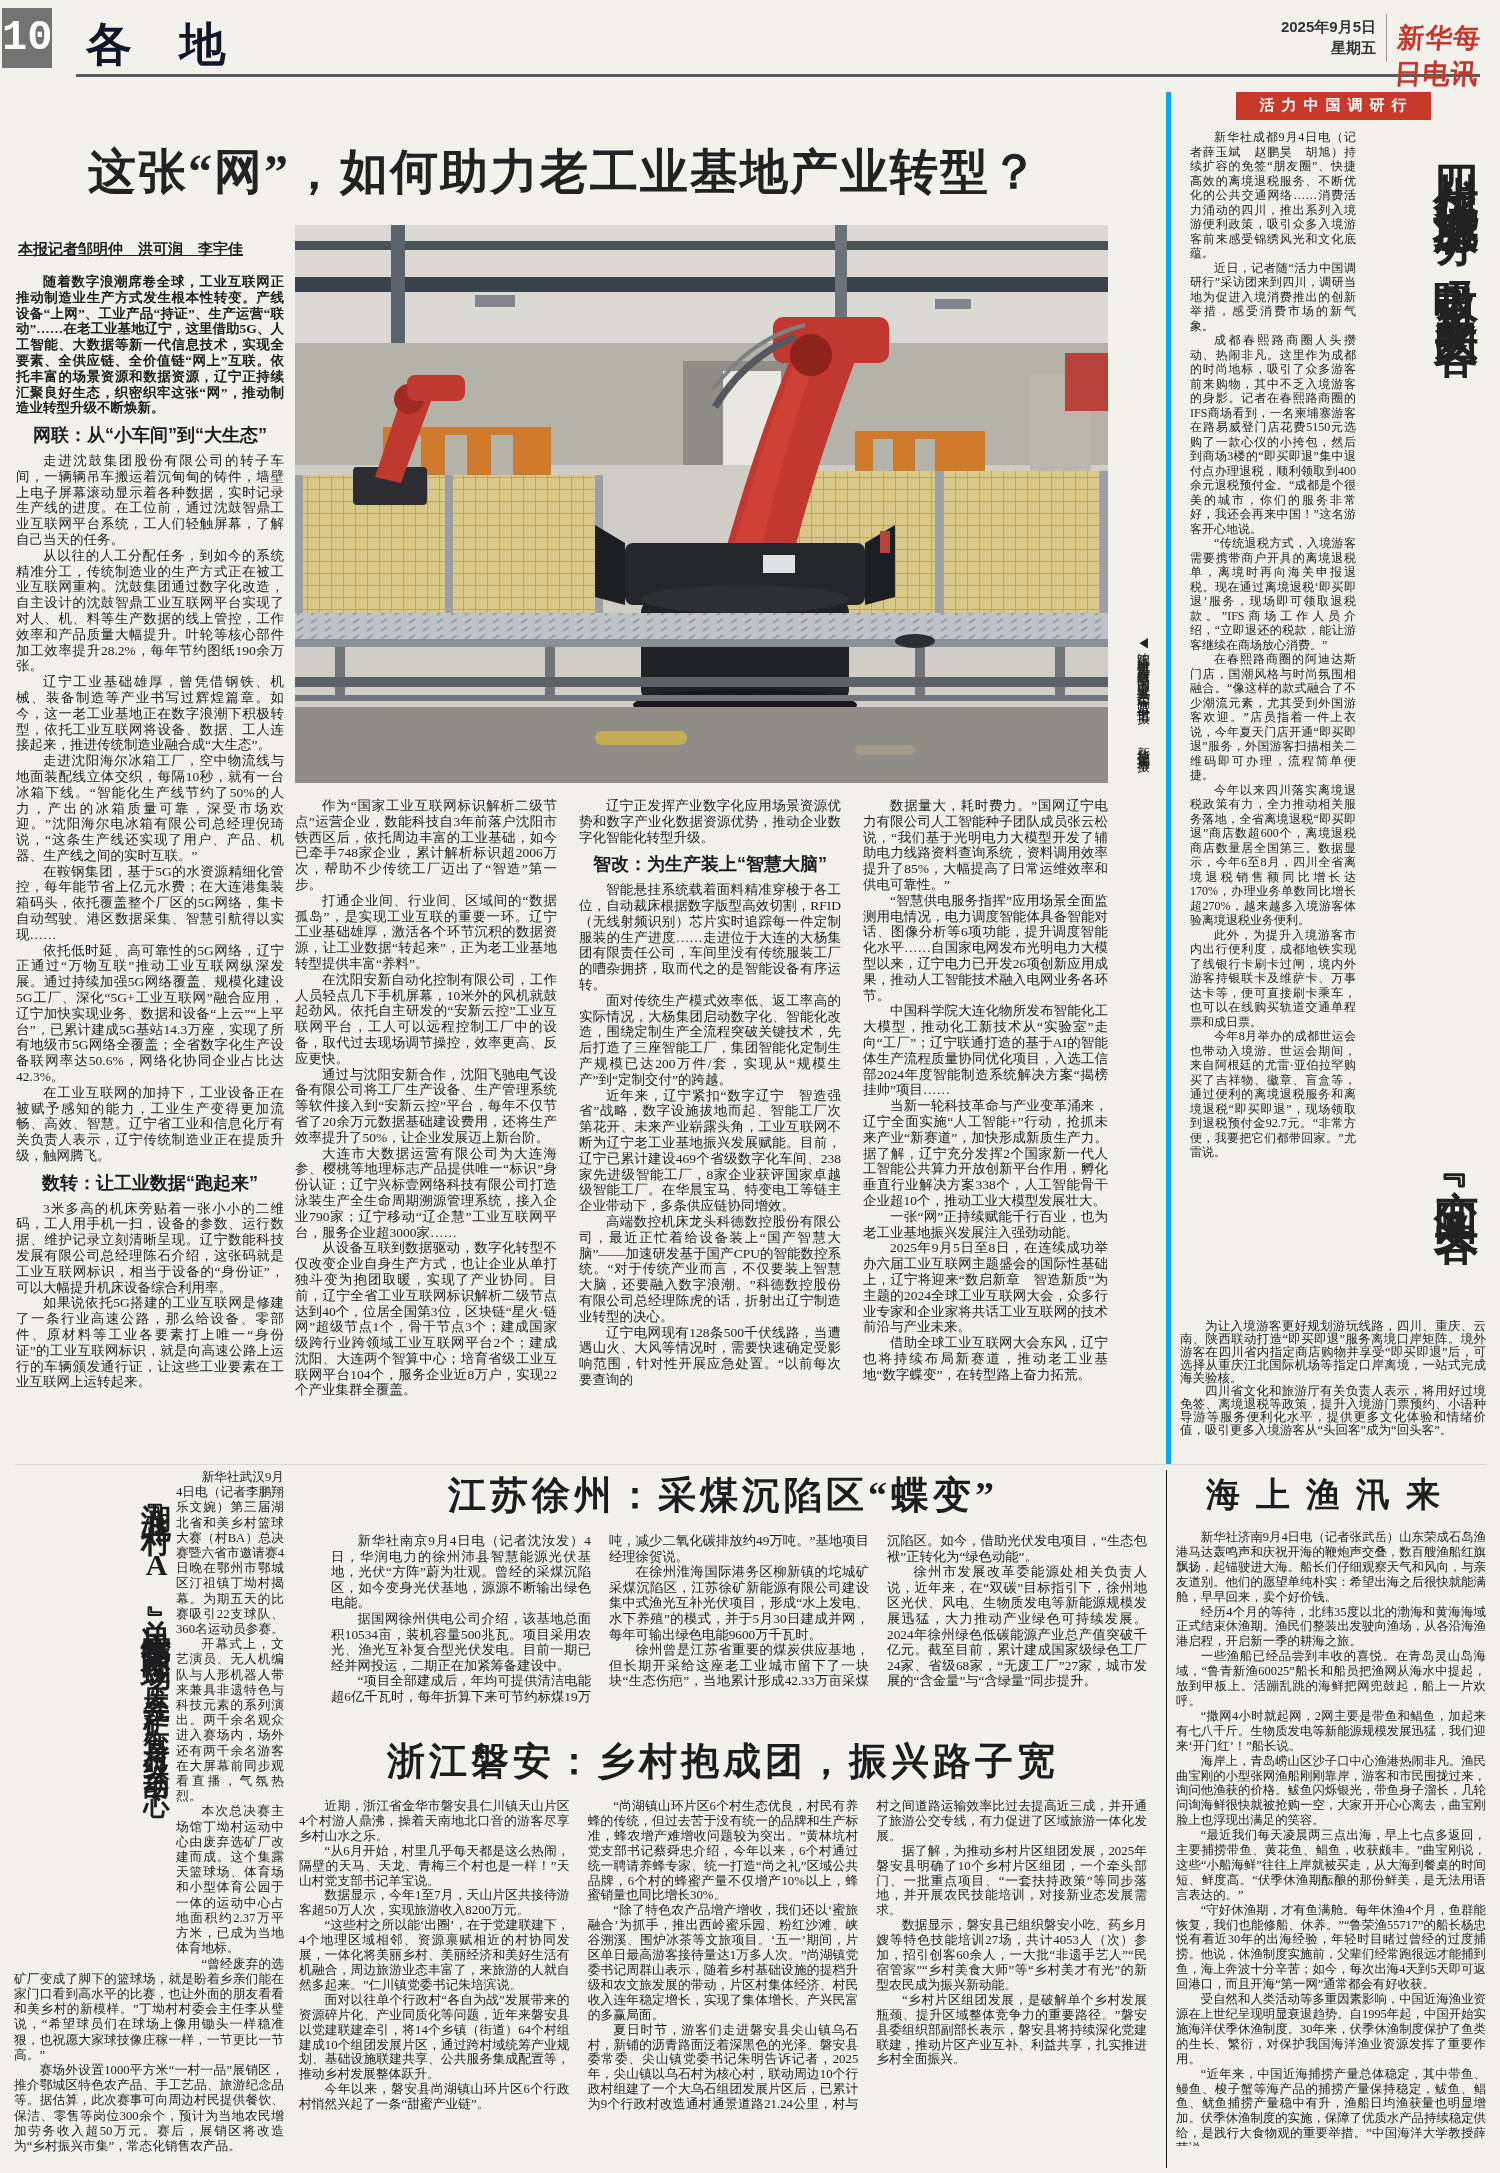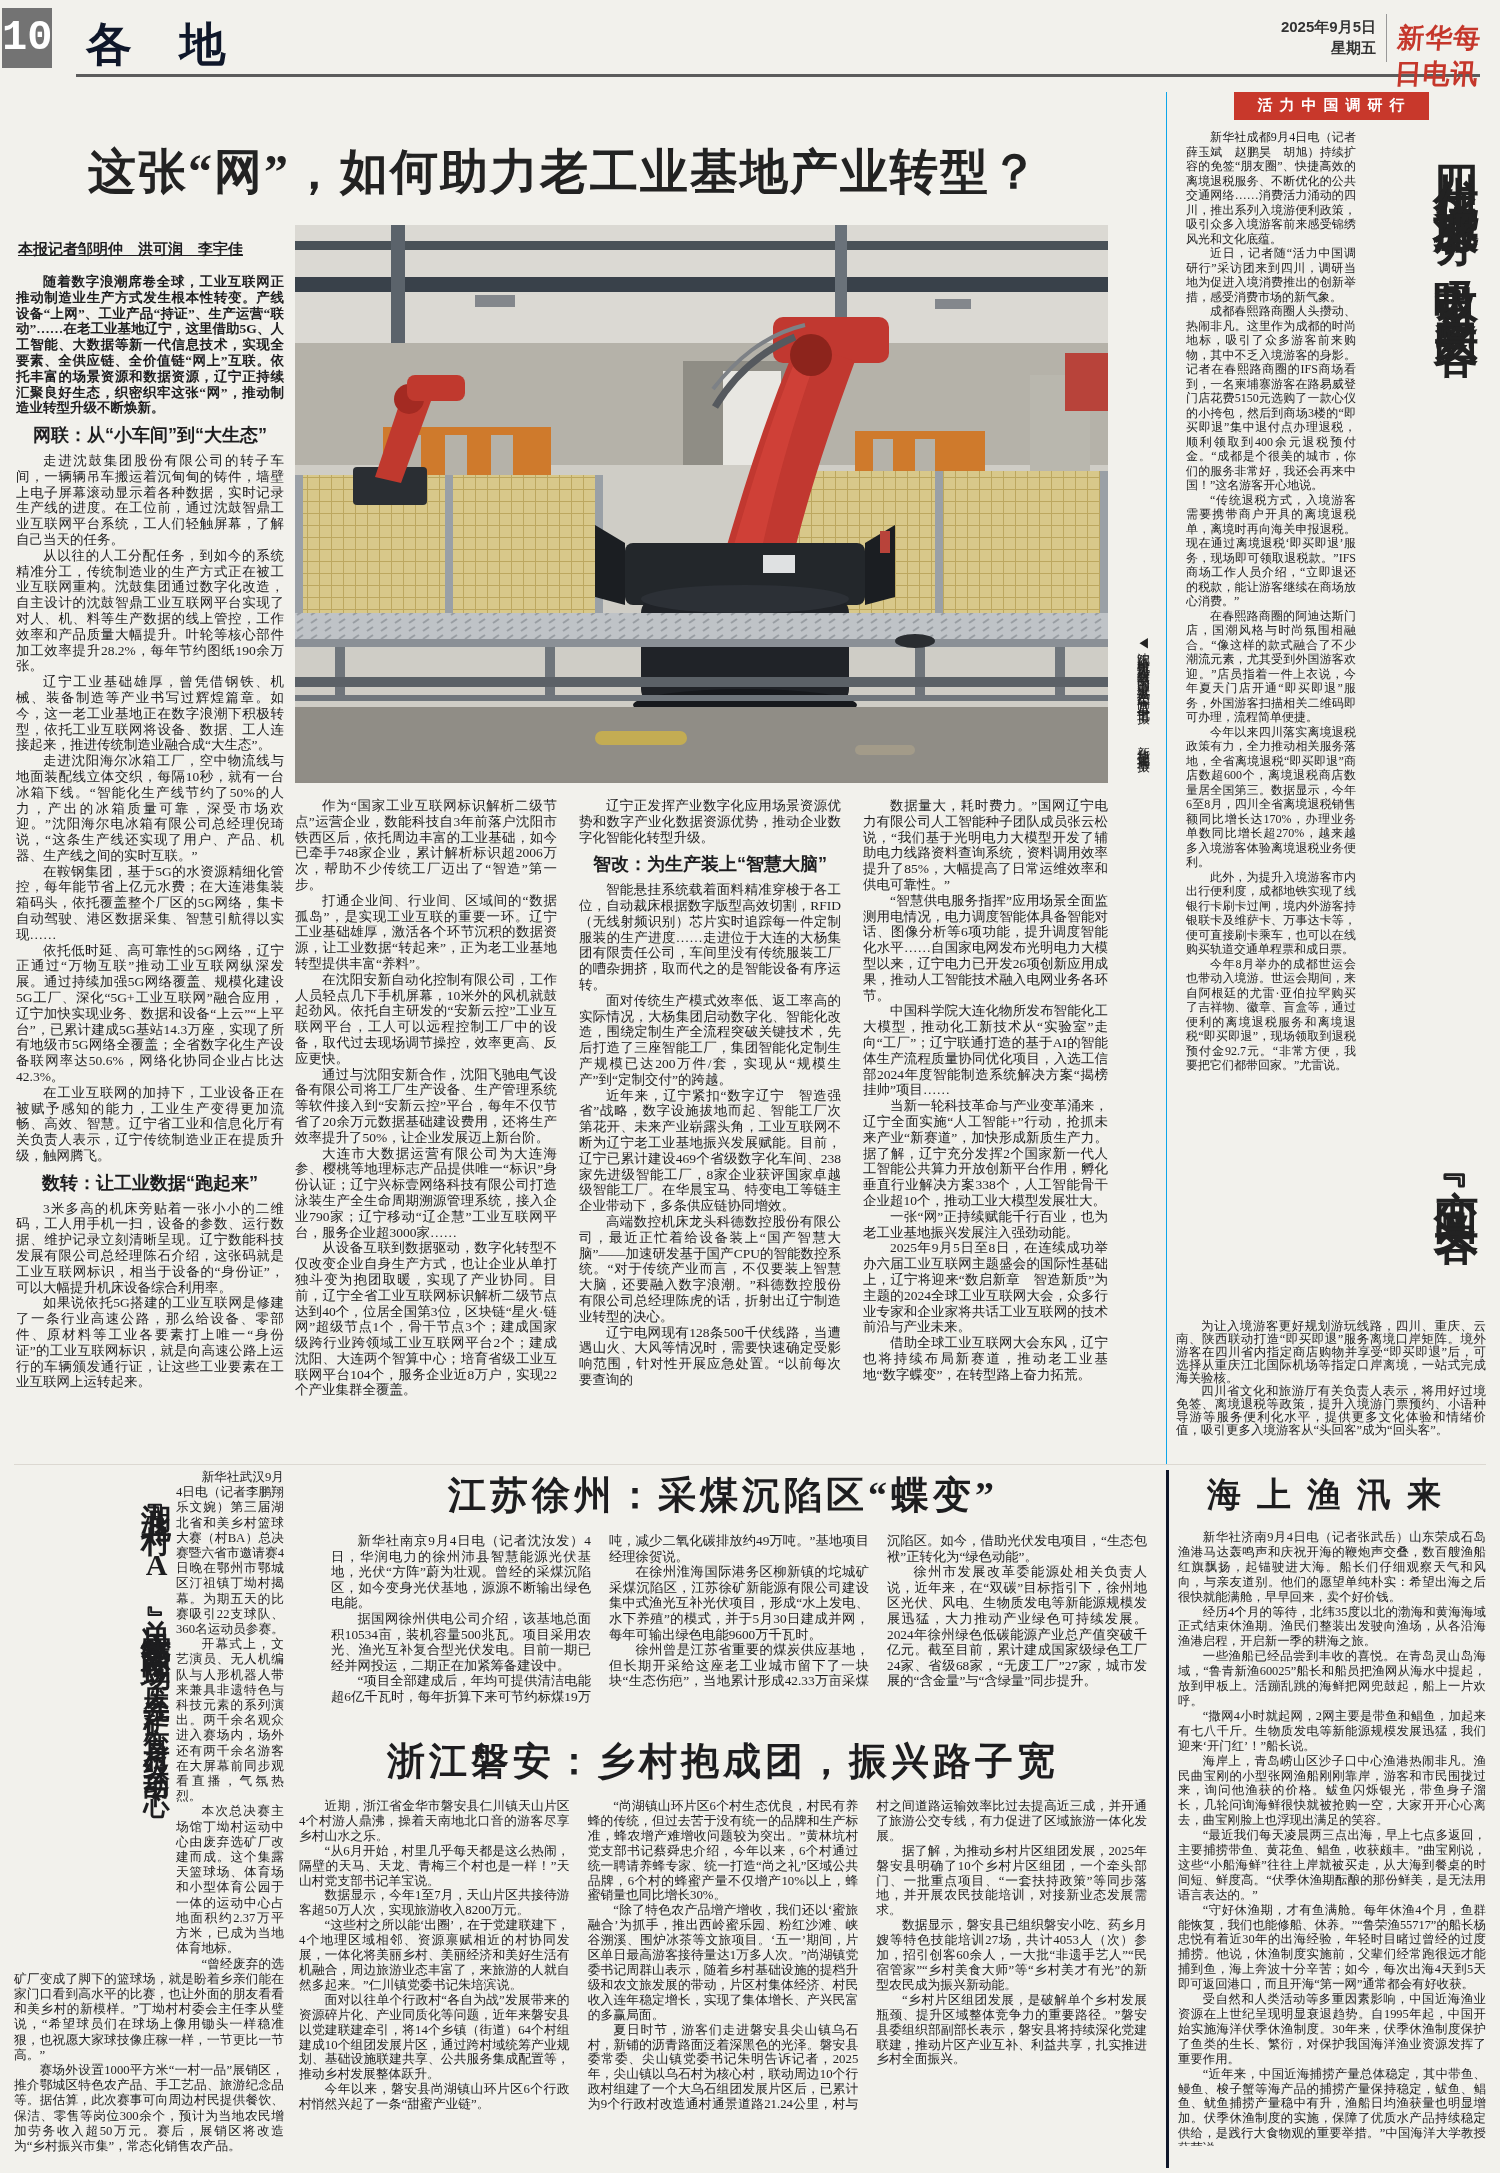--- a/index.html
+++ b/index.html
@@ -29,21 +29,21 @@
   .mcol{position:absolute;overflow:hidden;font-size:13.5px;line-height:15.8px;text-align:justify;}
   #m-col1{left:2px;top:182px;width:268px;height:1178px;}
   #m-col2{left:281px;top:706px;width:262px;height:656px;}
   #m-col3{left:565px;top:706px;width:262px;height:656px;}
   #m-col4{left:849px;top:706px;width:245px;height:656px;}
   .para{text-indent:2em;margin:0;}
   .lead{text-indent:2em;margin:0;font-weight:bold;}
   .subhead{font-family:"Liberation Sans",sans-serif;font-weight:bold;font-size:18px;text-align:center;
     text-indent:0;margin:12px 0 9px;}
   
-  #sichuan{left:1166px;top:92px;width:320px;height:1372px;border-left:1px solid #0ea5e9;padding-left:9px;box-sizing:border-box;}
+  #sichuan{left:1166px;top:92px;width:320px;height:1372px;border-left:5px solid #0ea5e9;padding-left:9px;box-sizing:border-box;}
   #sc-label{width:188px;margin:0 auto 10px auto;background:#c8382b;color:#fff;text-align:center;
     font-family:"Liberation Sans",sans-serif;font-weight:bold;font-size:15px;letter-spacing:7px;padding:4px 0 5px 7px;}
   #sc-row{display:flex;gap:6px;height:1186px;overflow:hidden;}
   #sc-textcol{width:176px;height:1186px;overflow:hidden;font-size:12px;line-height:14.5px;text-align:justify;margin-left:10px;}
   #sc-headline{width:124px;height:1170px;writing-mode:vertical-rl;display:flex;}
   .sc-hl{font-size:45px;font-weight:bold;letter-spacing:7px;color:#222;}
   #sc-hl2{margin-top:845px;}
   #sc-cont{margin-top:4px;height:150px;overflow:hidden;font-size:12.5px;line-height:13px;text-align:justify;}
   
   #hrule-bottom{left:14px;top:1464px;width:1472px;height:1px;background:#dcd8d1;}
@@ -54,21 +54,21 @@
   #hubei-h-main{font-size:30px;font-weight:bold;letter-spacing:7px;padding-top:6px;}
   #hubei-h-sub{font-size:26px;letter-spacing:9px;font-weight:600;padding-top:4px;}
   
   #xuzhou{left:299px;top:1470px;width:848px;height:260px;overflow:hidden;}
   #xuzhou-headline,#panan-headline{text-align:center;font-size:38px;font-weight:bold;letter-spacing:4px;margin:0 0 12px 0;}
   .cols3{column-count:3;column-gap:18px;font-size:13.3px;line-height:15.6px;text-align:justify;overflow:hidden;}
   #xuzhou-body{height:192px;margin-left:32px;}
   #panan{left:299px;top:1736px;width:848px;height:430px;overflow:hidden;}
   #panan-body{height:360px;font-size:12.8px;line-height:14.9px;}
   
-  #fishing{left:1166px;top:1470px;width:320px;height:698px;border-left:3px solid #0f172a;padding-left:9px;box-sizing:border-box;overflow:hidden;}
+  #fishing{left:1166px;top:1470px;width:320px;height:698px;border-left:1px solid #0f172a;padding-left:9px;box-sizing:border-box;overflow:hidden;}
   #fishing-headline{text-align:center;font-size:34px;font-weight:bold;letter-spacing:16px;margin:2px 0 12px 0;}
   #fishing-body{font-size:12.4px;line-height:14.9px;text-align:justify;height:616px;overflow:hidden;}
 </style>
 </head>
 <body>
 
 <div class="abs" id="pagenum-box">10</div>
 <div class="abs" id="section-name">各 地</div>
 <div class="abs" id="header-rule"></div>
 <div class="abs" id="date-block">

